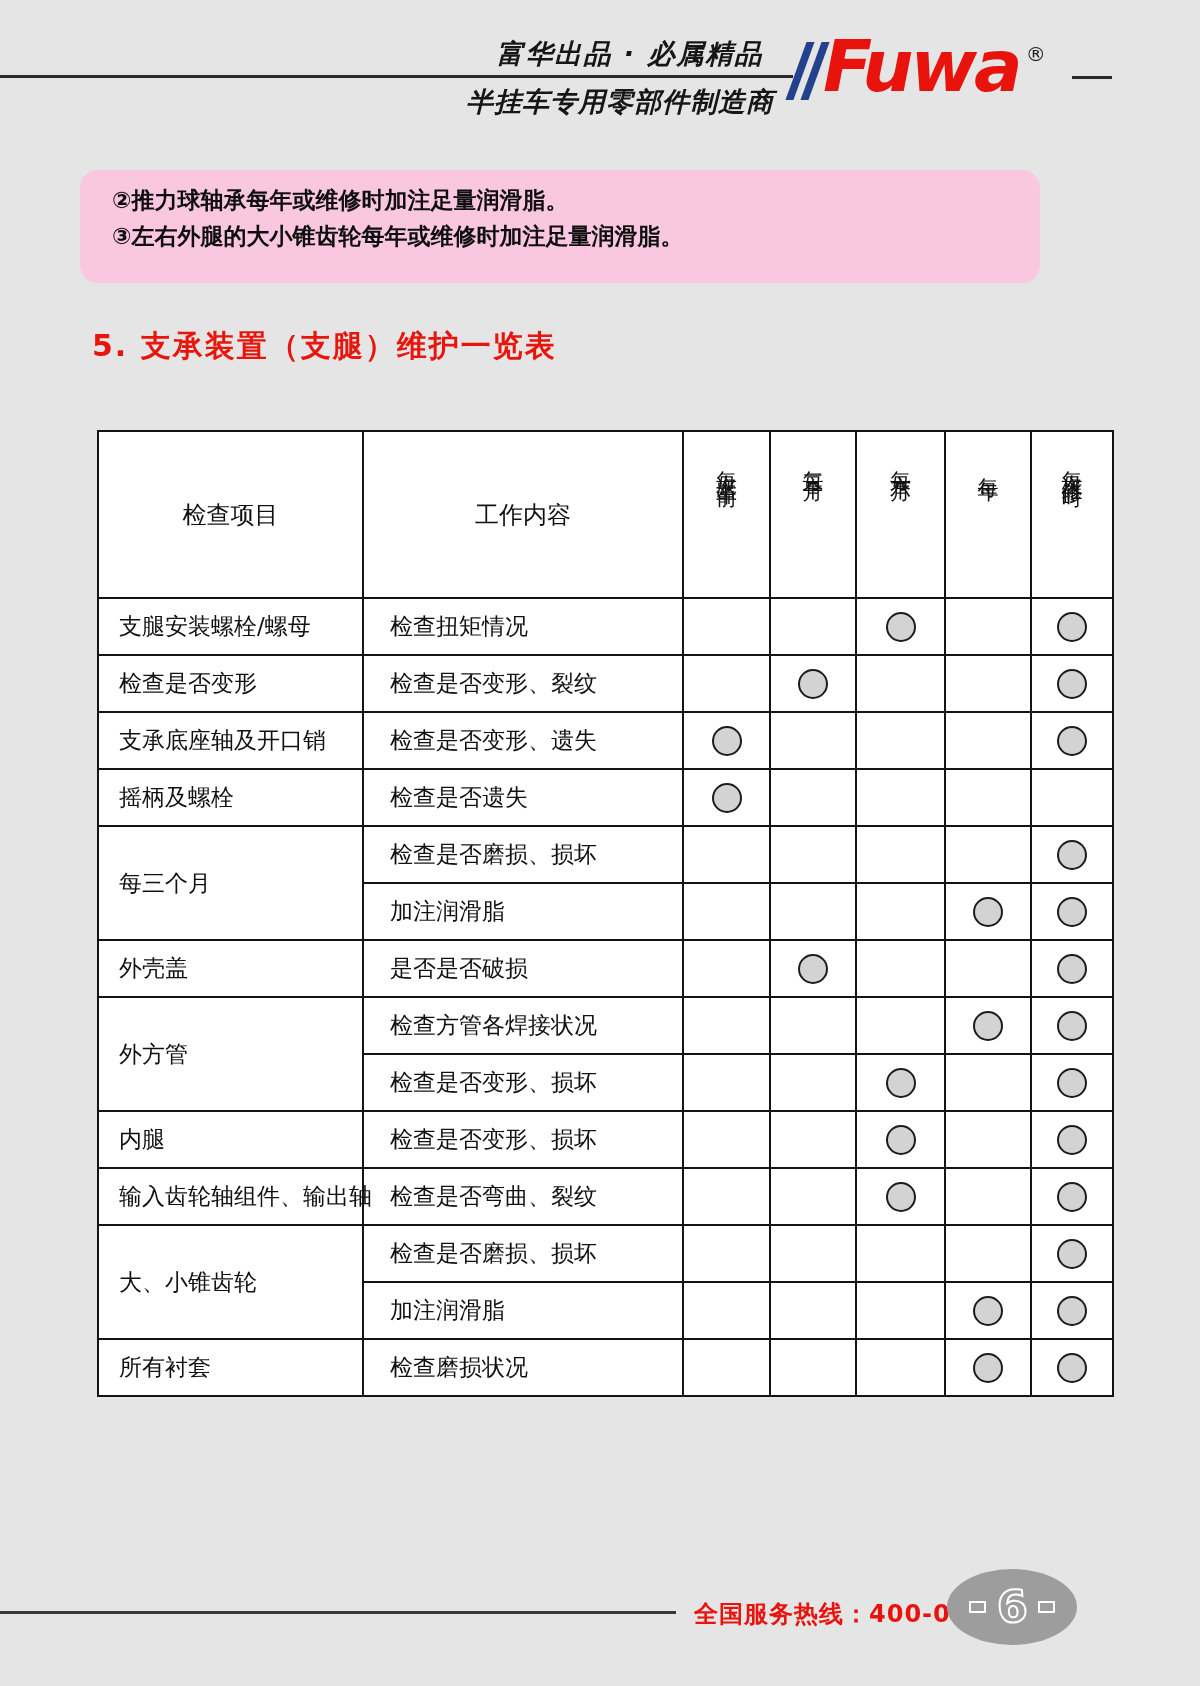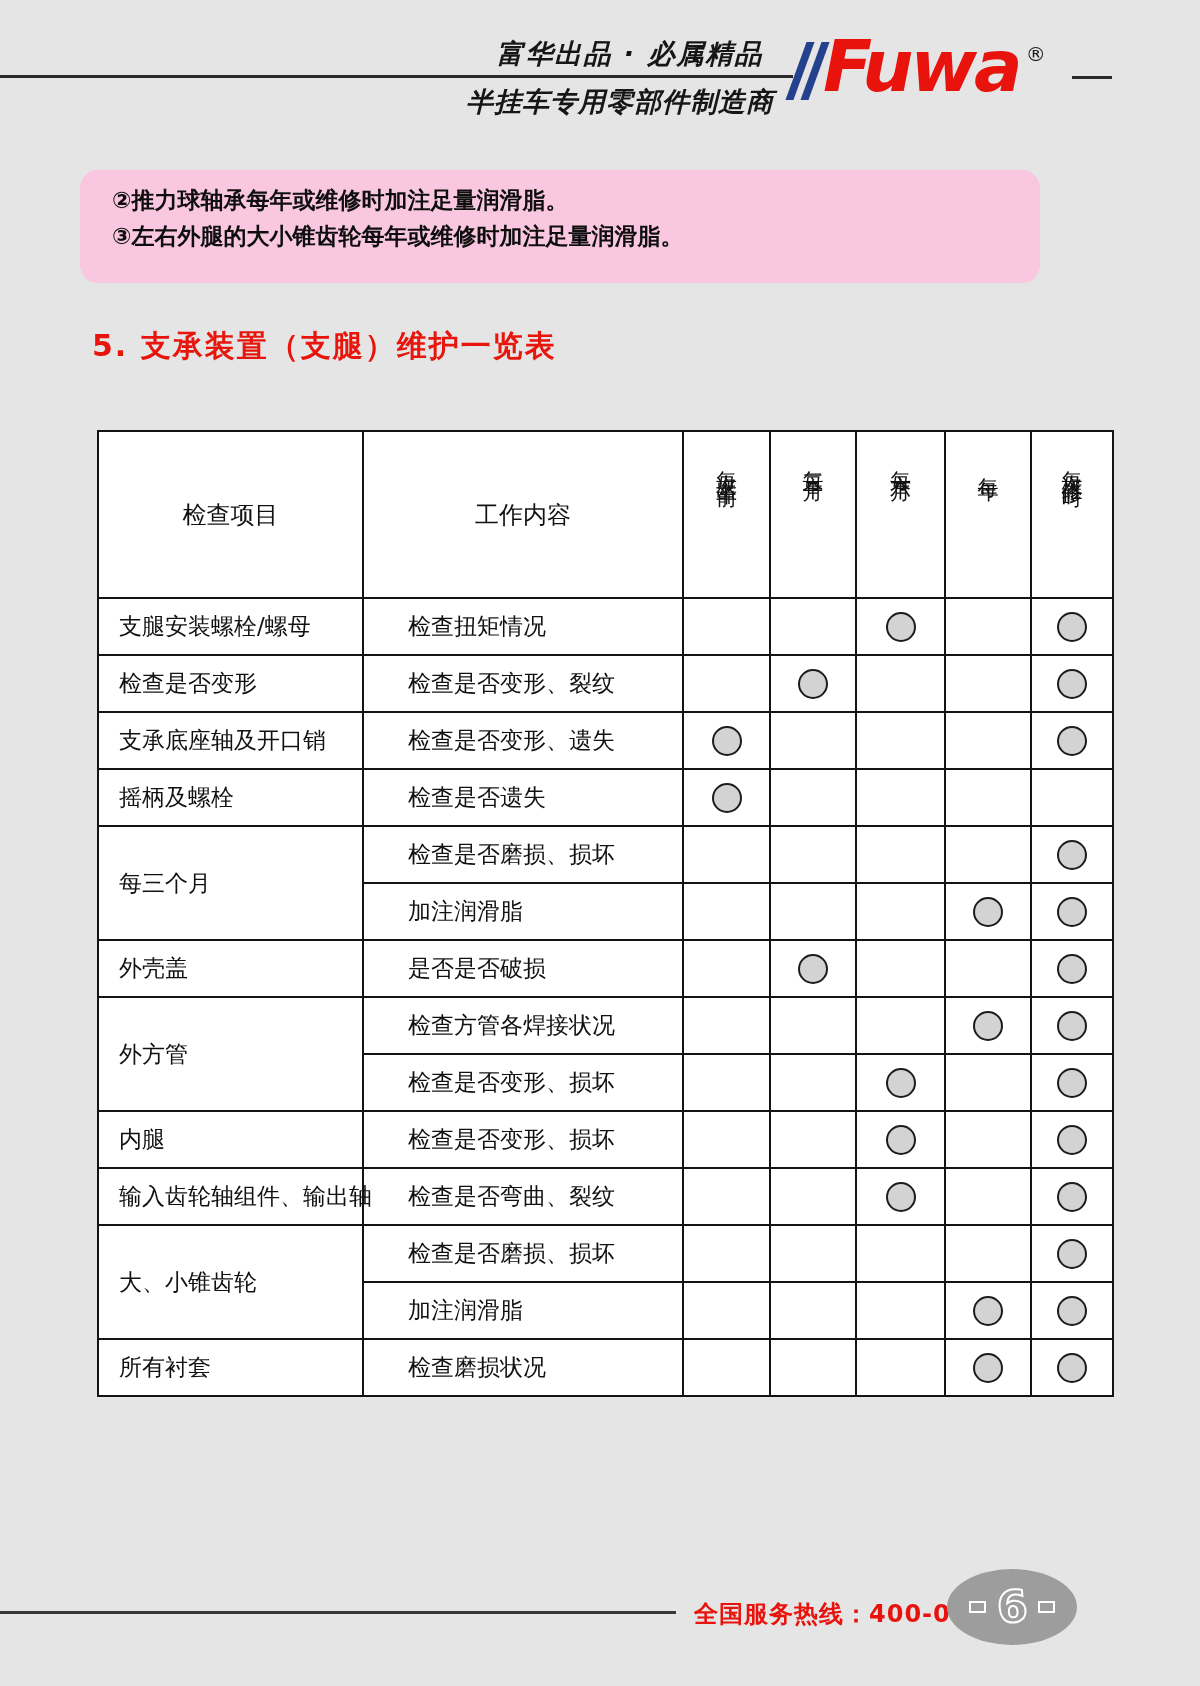--- a/index.html
+++ b/index.html
@@ -56,21 +56,21 @@
   }
   table.maint thead th { height:167px; font-weight:normal; }
   .head-h { font-size:24px; text-align:center; vertical-align:middle; color:#111; }
   .head-v { vertical-align:top; text-align:center; padding-top:22px; }
   .head-v .vert {
     display:inline-block; writing-mode:vertical-rl; text-orientation:upright;
     font-size:21px; letter-spacing:4px; color:#111;
   }
   table.maint tbody tr { height:57px; }
   td.item-cell { font-size:23px; padding-left:20px; text-align:left; vertical-align:middle; white-space:nowrap; }
-  td.work-cell { font-size:23px; padding-left:44px; text-align:left; vertical-align:middle; white-space:nowrap; }
+  td.work-cell { font-size:23px; padding-left:26px; text-align:left; vertical-align:middle; white-space:nowrap; }
   td.mark-cell { text-align:center; vertical-align:middle; }
   .circle-mark {
     display:inline-block; width:30px; height:30px; border-radius:50%;
     border:2.5px solid #1c1c1c; vertical-align:middle;
   }
 
   
   .ftr-rule { position:absolute; left:0; top:1611px; width:676px; height:3px; background:#383838; }
   .hotline  { position:absolute; left:694px; top:1598px; font-size:24px; font-weight:bold; letter-spacing:1px; white-space:nowrap; }
   .page-badge {

